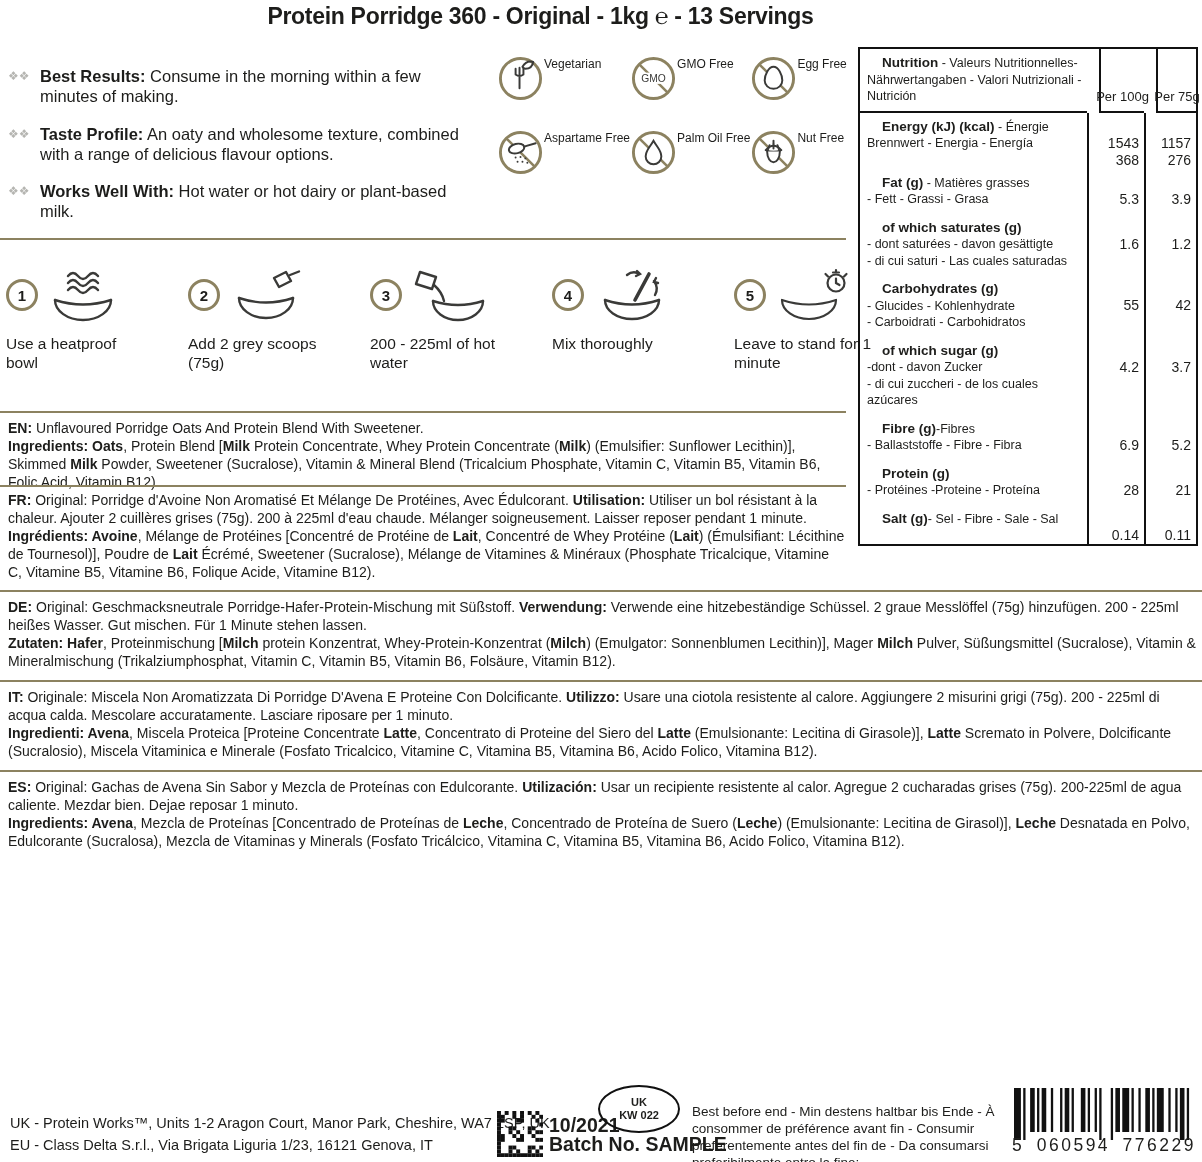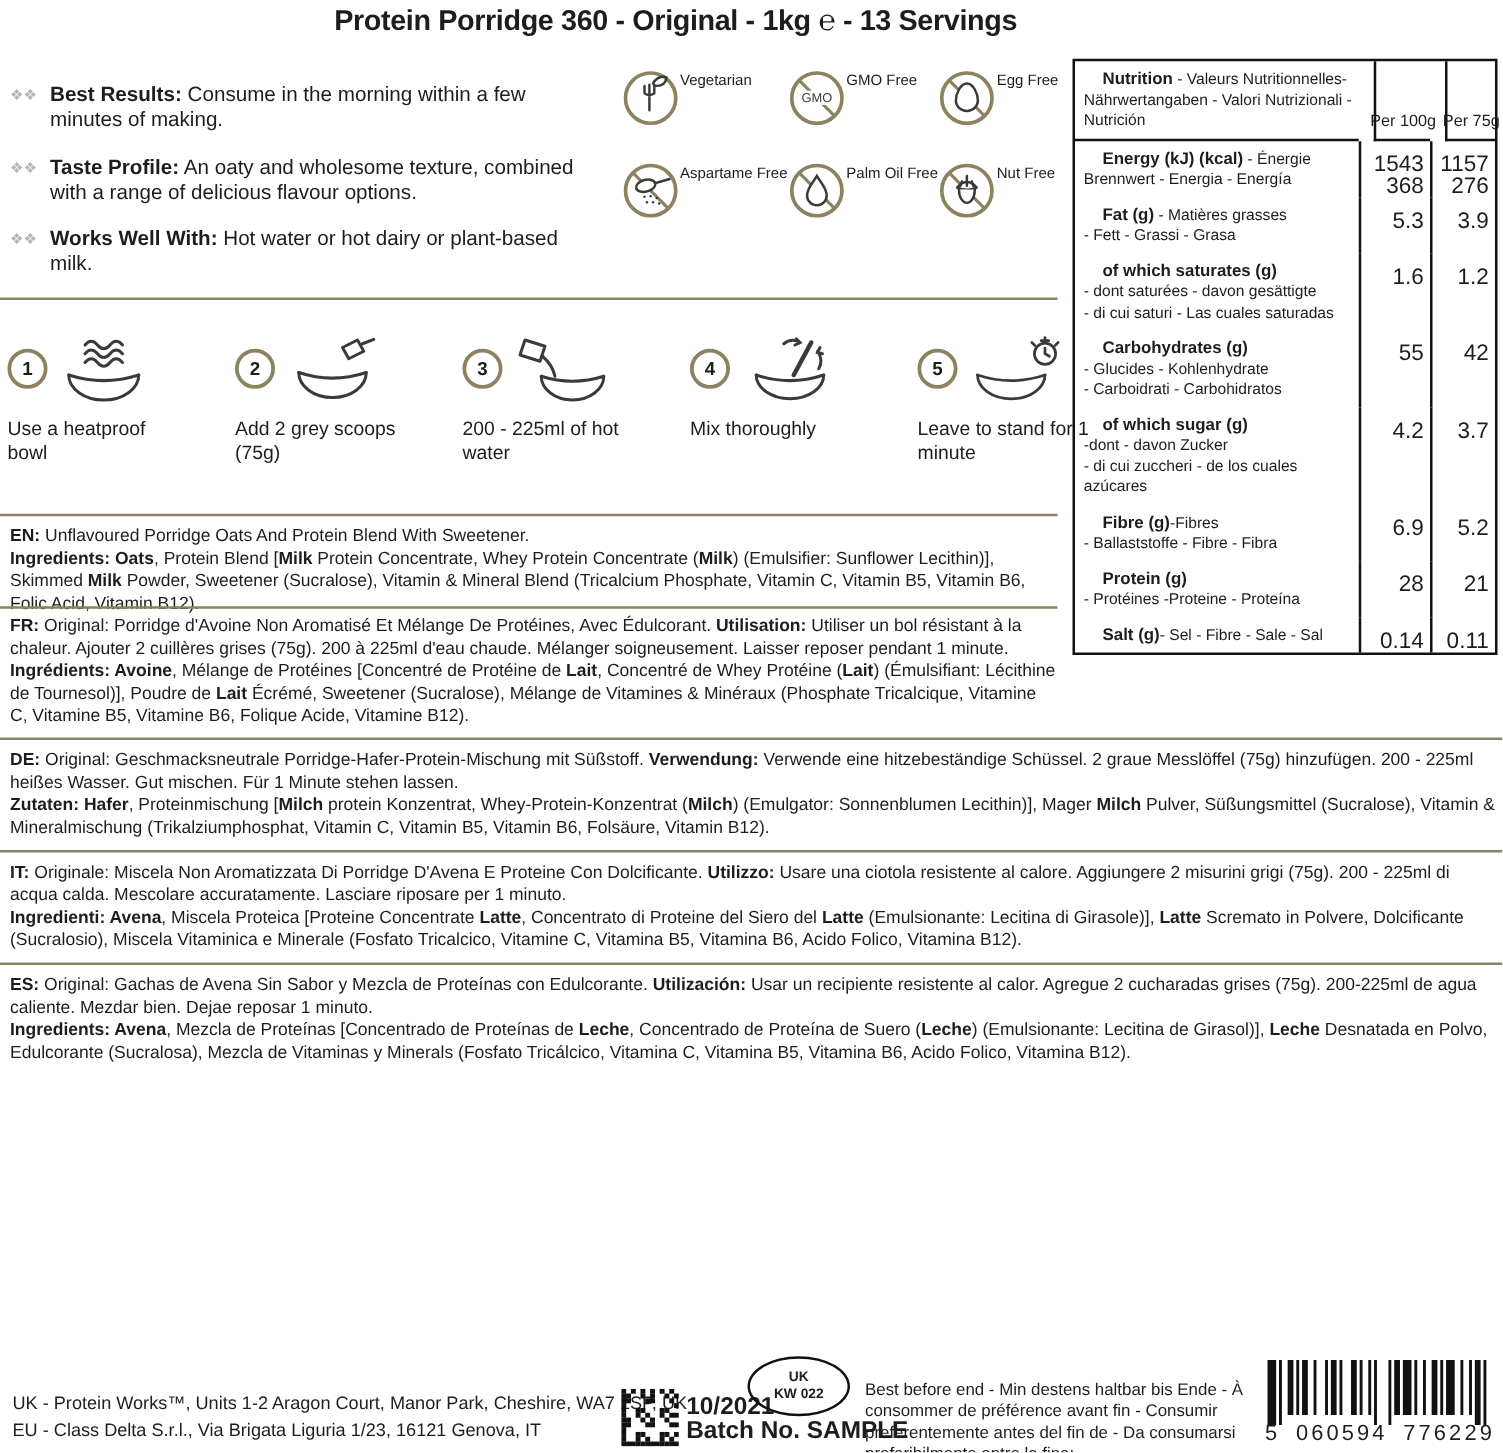--- a/index.html
+++ b/index.html
@@ -43,22 +43,22 @@
               font-weight:700; font-size:15px; }
   .step-icon { width:92px; height:62px; margin-left:4px; }
   .step-label { font-size:15.5px; line-height:1.22; margin-top:3px; width:140px; }
 
   
   .nutrition { position:absolute; left:858px; top:47px; width:340px; box-sizing:border-box;
                border:2px solid #111; }
   .nut-grid { display:grid; grid-template-columns:1fr 57px 52px; }
   .n-label { padding:6px 3px 6px 7px; font-size:12.5px; line-height:16.5px; white-space:pre-line; }
   .n-label b { font-size:13.5px;padding-left:15px; }
-  .n-val { border-left:2px solid #111; text-align:right; padding:10px 5px 0 2px;
-           font-size:18px; line-height:17px; white-space:pre-line; }
+  .n-val { border-left:2px solid #111; text-align:right; padding:22px 5px 0 2px;
+           font-size:14px; line-height:17px; white-space:pre-line; }
   .n-head { border-bottom:2px solid #111; }
   .n-colhead { display:flex; align-items:flex-end; justify-content:center;
                padding:12px 2px 6px 2px; white-space:nowrap; font-size:13px;margin-left:12px; }
 
   
   .lang { position:absolute; left:8px; font-size:14px; line-height:18px; }
   .lang p { margin:0; }
   .lang-en { top:419px; width:838px; }
   .lang-fr { top:491px; width:838px; }
   .lang-de { top:598px; width:1188px; }

